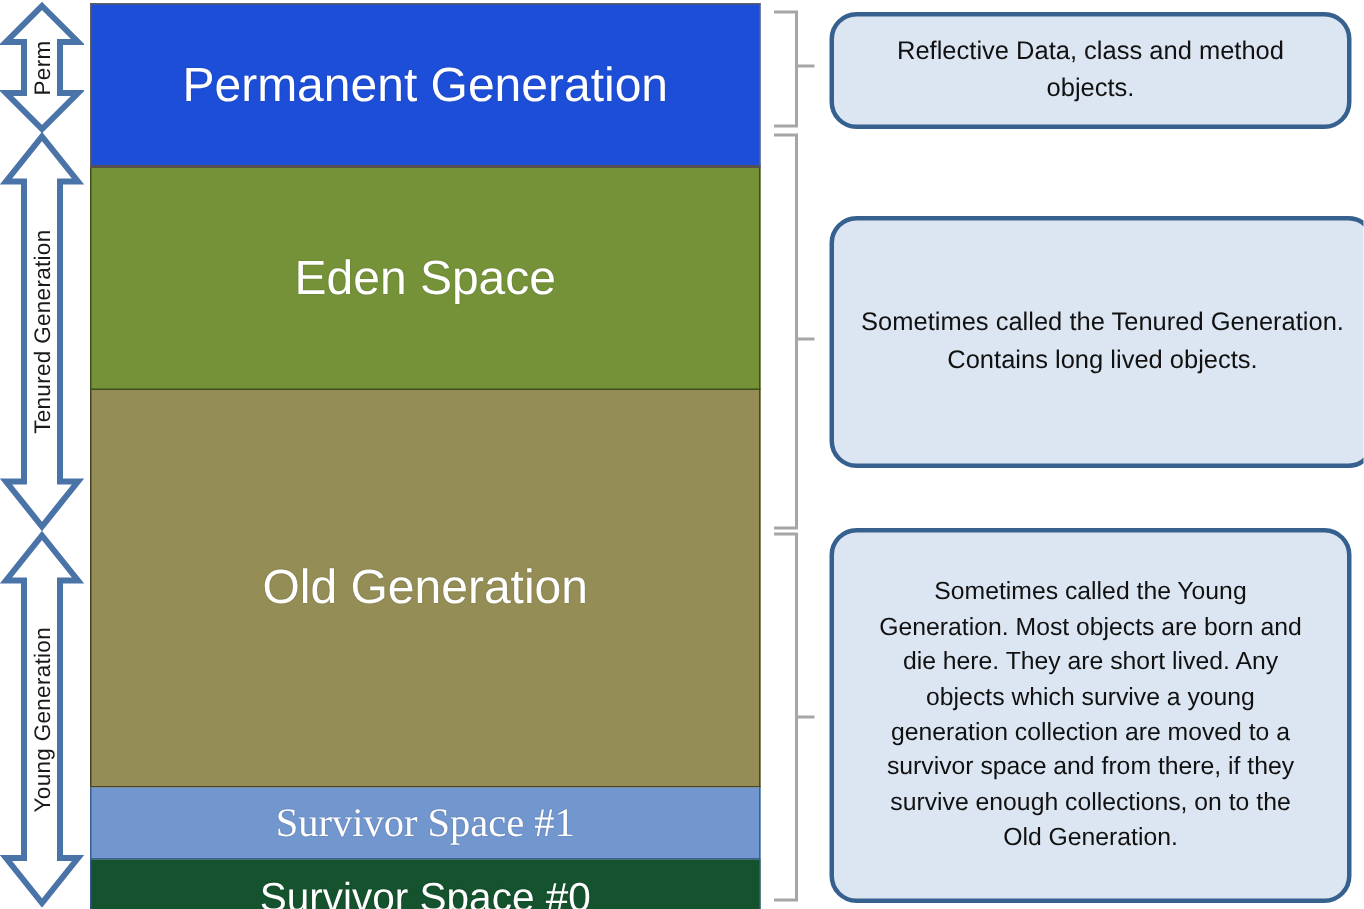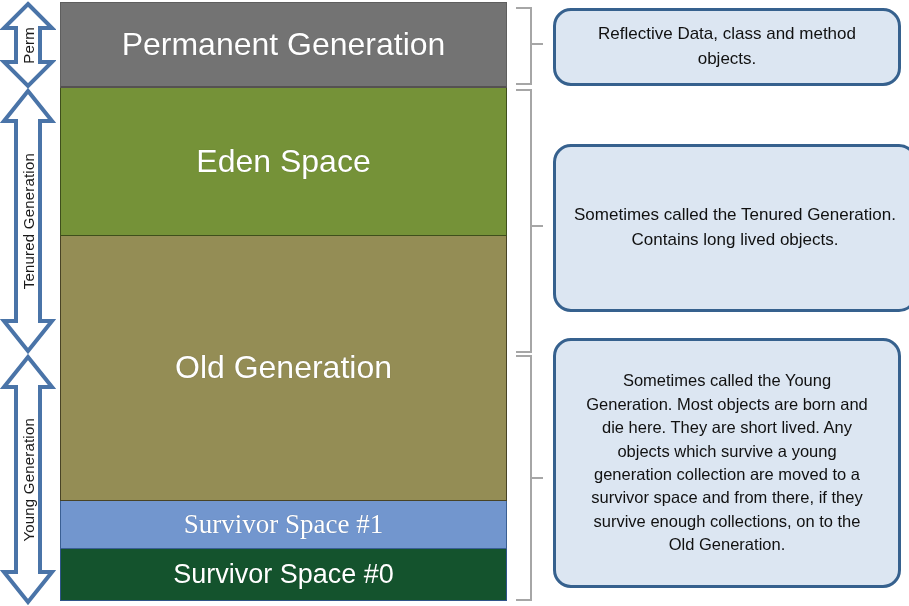--- a/index.html
+++ b/index.html
@@ -33,21 +33,21 @@
   
   .heap{position:absolute;left:60px;top:2px;width:447px;}
   .block{
     box-sizing:border-box;
     display:flex;align-items:center;justify-content:center;
     color:#ffffff;
     text-shadow:0 0 1px rgba(0,0,0,.25);
     line-height:1.1;
   }
   #block-perm{
-    height:86px;background:#737373;
+    height:110px;background:#1d4ed8;
     border:1px solid #5e5e5e;border-bottom:2px solid #555151;
     font-size:32px;
   }
   #block-old{
     height:265px;background:#948D55;
     border:1px solid #484325;border-top:none;
     font-size:32px;
   }
   #block-eden{
     height:148px;background:#759238;
@@ -78,21 +78,21 @@
     border-radius:18px;
     display:flex;align-items:center;justify-content:center;
     text-align:center;
     font-size:17px;
     line-height:1.45;
     color:#111;
     padding:6px 14px;
   }
   #callout-perm{left:553px;top:8px;width:348px;height:78px;}
   #callout-old{left:553px;top:144px;width:364px;height:168px;}
-  #callout-young{left:553px;top:338px;width:348px;height:250px;
+  #callout-young{left:553px;top:352px;width:348px;height:250px;
                  font-size:16.5px;line-height:1.42;padding:4px 28px;}
 </style>
 </head>
 <body>
 
 <div class="arrow-col">
 
   <div class="arrow" id="arrow-perm">
     <svg viewBox="0 0 56 88" preserveAspectRatio="none">
       <polygon points="28,3 52,27 40,27 40,61 52,61 28,85 4,61 16,61 16,27 4,27" fill="#ffffff" stroke="#4A74A8" stroke-width="4" stroke-linejoin="miter"></polygon>

